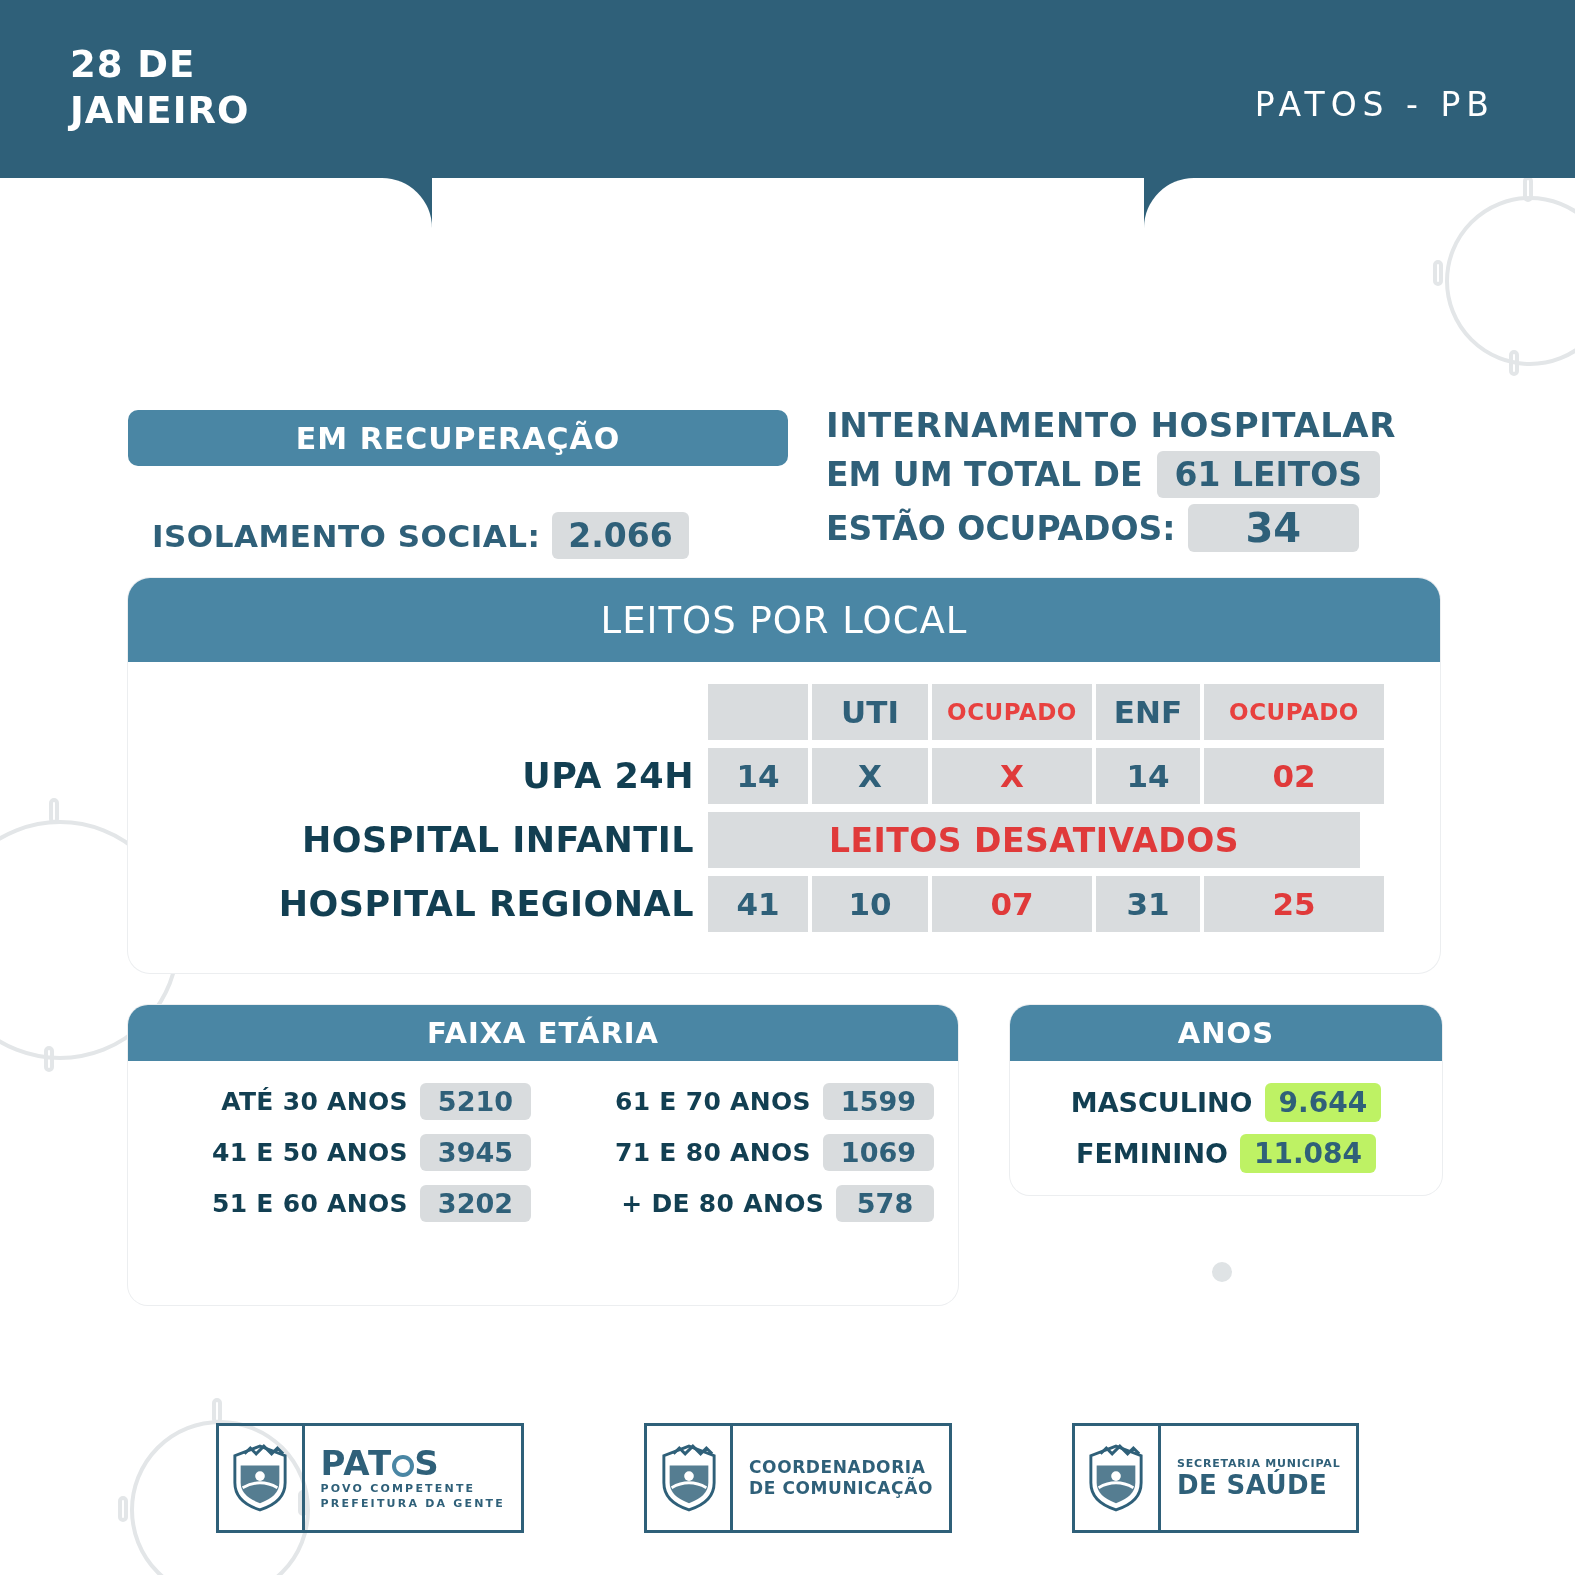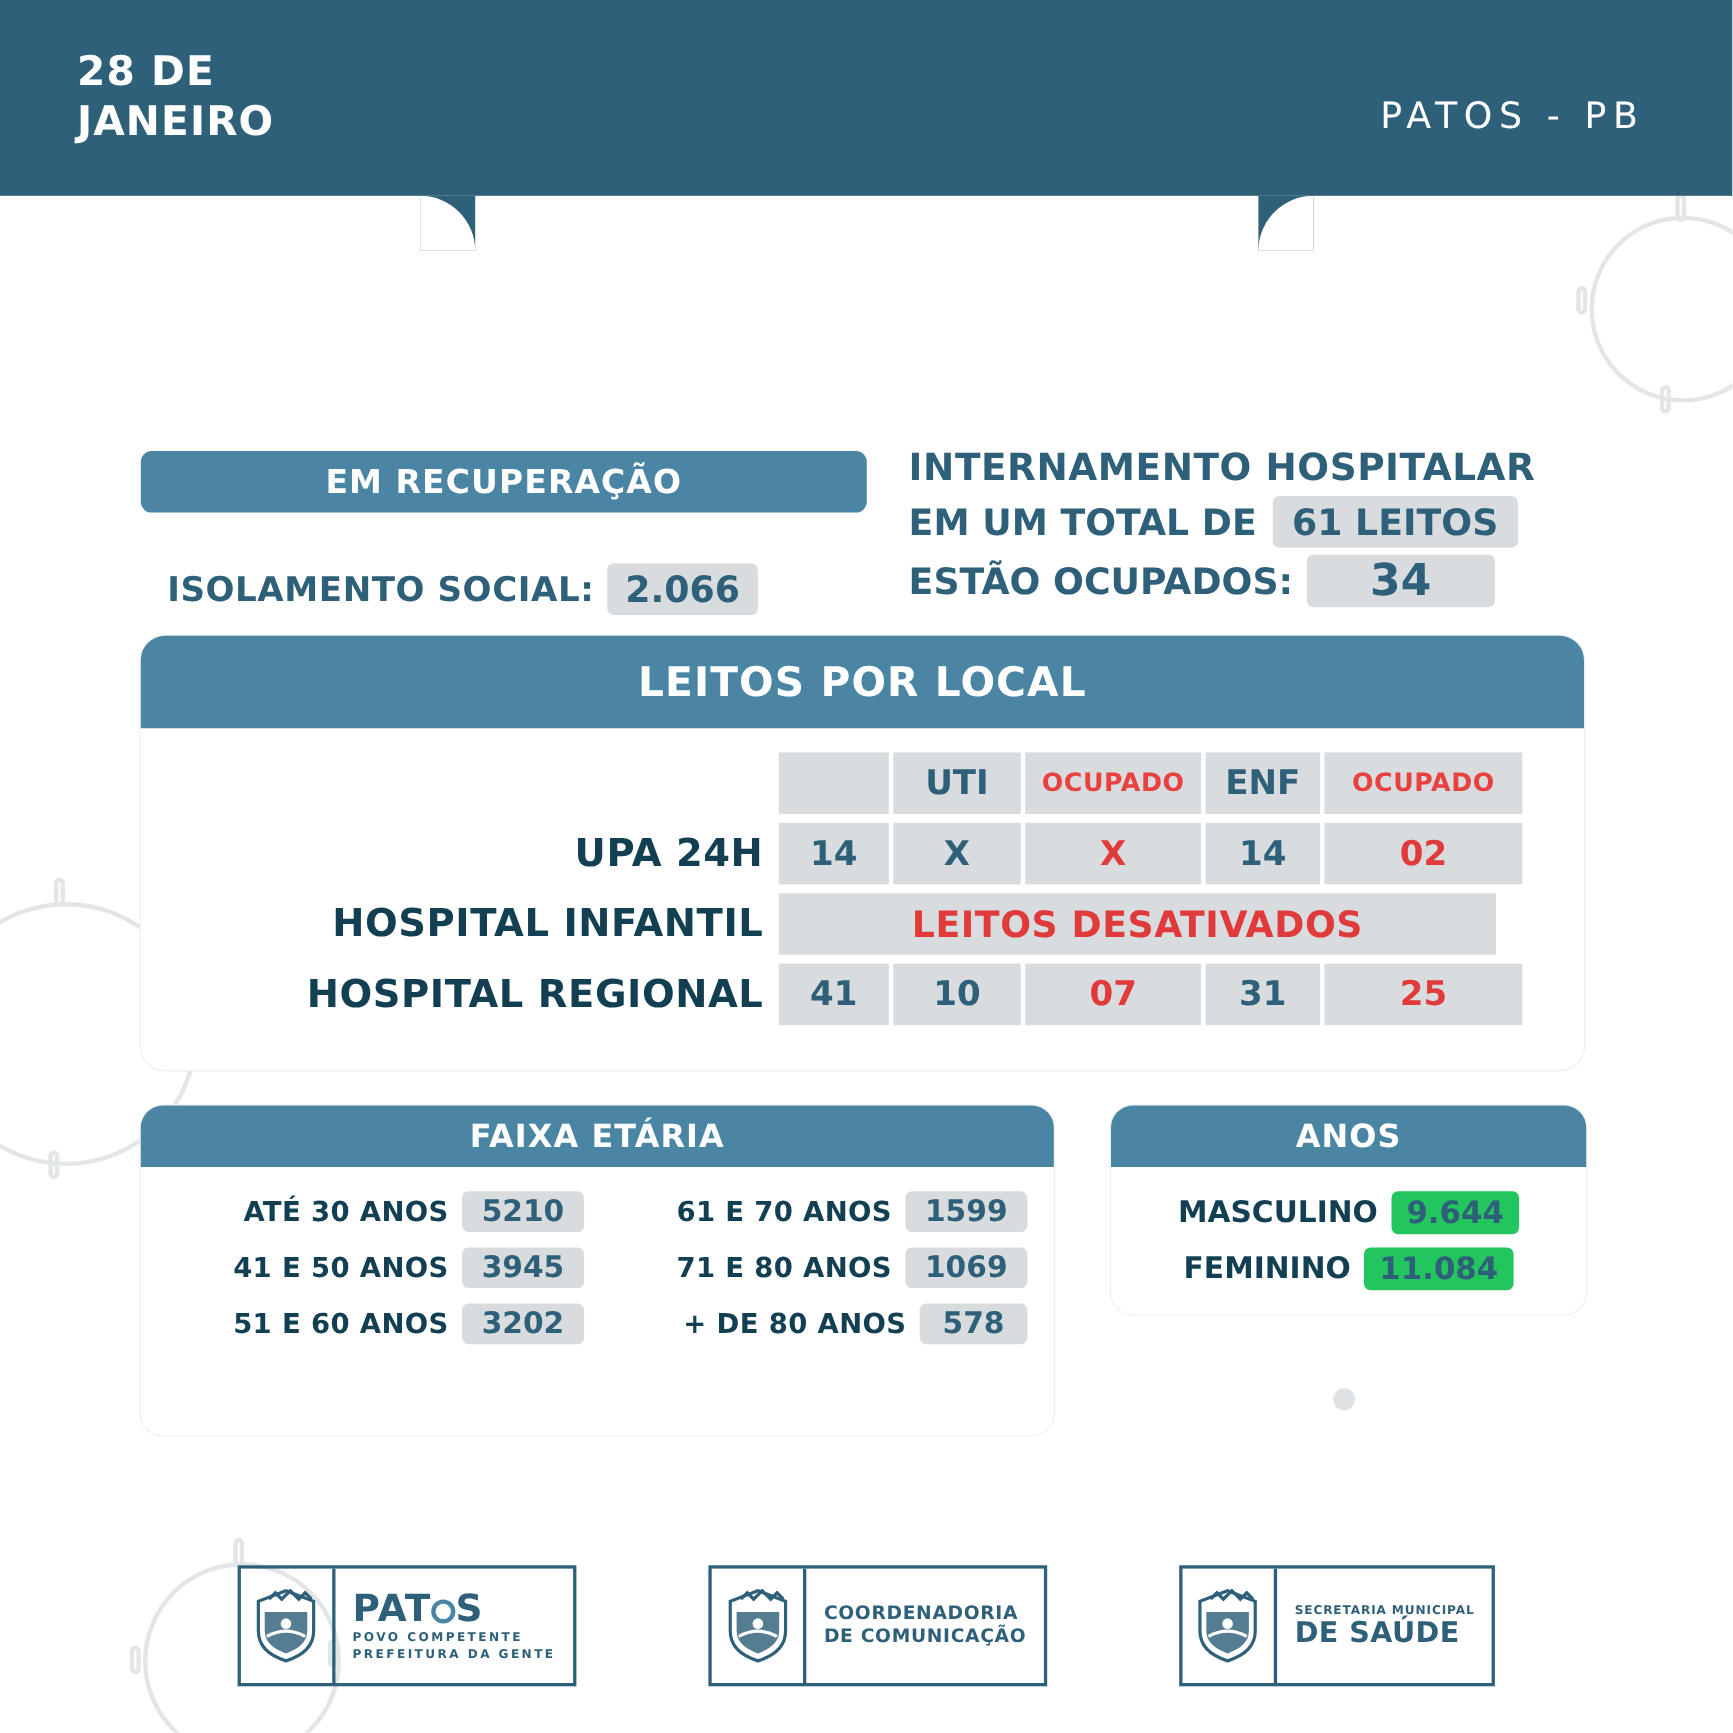--- a/index.html
+++ b/index.html
@@ -152,21 +152,21 @@
     box-shadow: 0 0 0 1px #eceef0;
     z-index: 4;
   }
   .leitos-head {
     height: 84px;
     background: #4a86a4;
     border-top-left-radius: 22px; border-top-right-radius: 22px;
     display: flex; align-items: center; justify-content: center;
   }
   .leitos-head .lbl {
-    color: #ffffff; font-weight: bold; font-size: 37px; letter-spacing: 1px;
+    color: #ffffff; font-weight: normal; font-size: 37px; letter-spacing: 1px;
   }
   .leitos-body { position: relative; padding: 26px 0 0 0; }
 
   .beds-grid {
     position: absolute; left: 0; top: 110px;
     width: 1312px;
   }
   .row {
     display: flex; align-items: center;
     height: 56px; margin-bottom: 8px;
@@ -232,21 +232,21 @@
     box-shadow: 0 0 0 1px #eceef0;
     z-index: 4;
   }
   .sexo-rows { padding: 22px 26px 0 26px; }
   .sexo-row {
     display: flex; align-items: center; justify-content: center;
     gap: 12px; margin-bottom: 12px;
   }
   .sexo-row .k { color: #123f52; font-weight: bold; font-size: 27px; }
   .sexo-row .v {
-    background: #22c55e; color: #2f6079; font-weight: bold; font-size: 28px;
+    background: #bef264; color: #2f6079; font-weight: bold; font-size: 28px;
     padding: 3px 14px; border-radius: 6px;
   }
   .dashes {
     position: absolute; right: 18px; top: 150px;
     display: flex; gap: 10px; z-index: 2;
   }
   .dashes i { display: block; width: 26px; height: 6px; background: #d9dcde; border-radius: 3px; }
 
   
   .footer {

